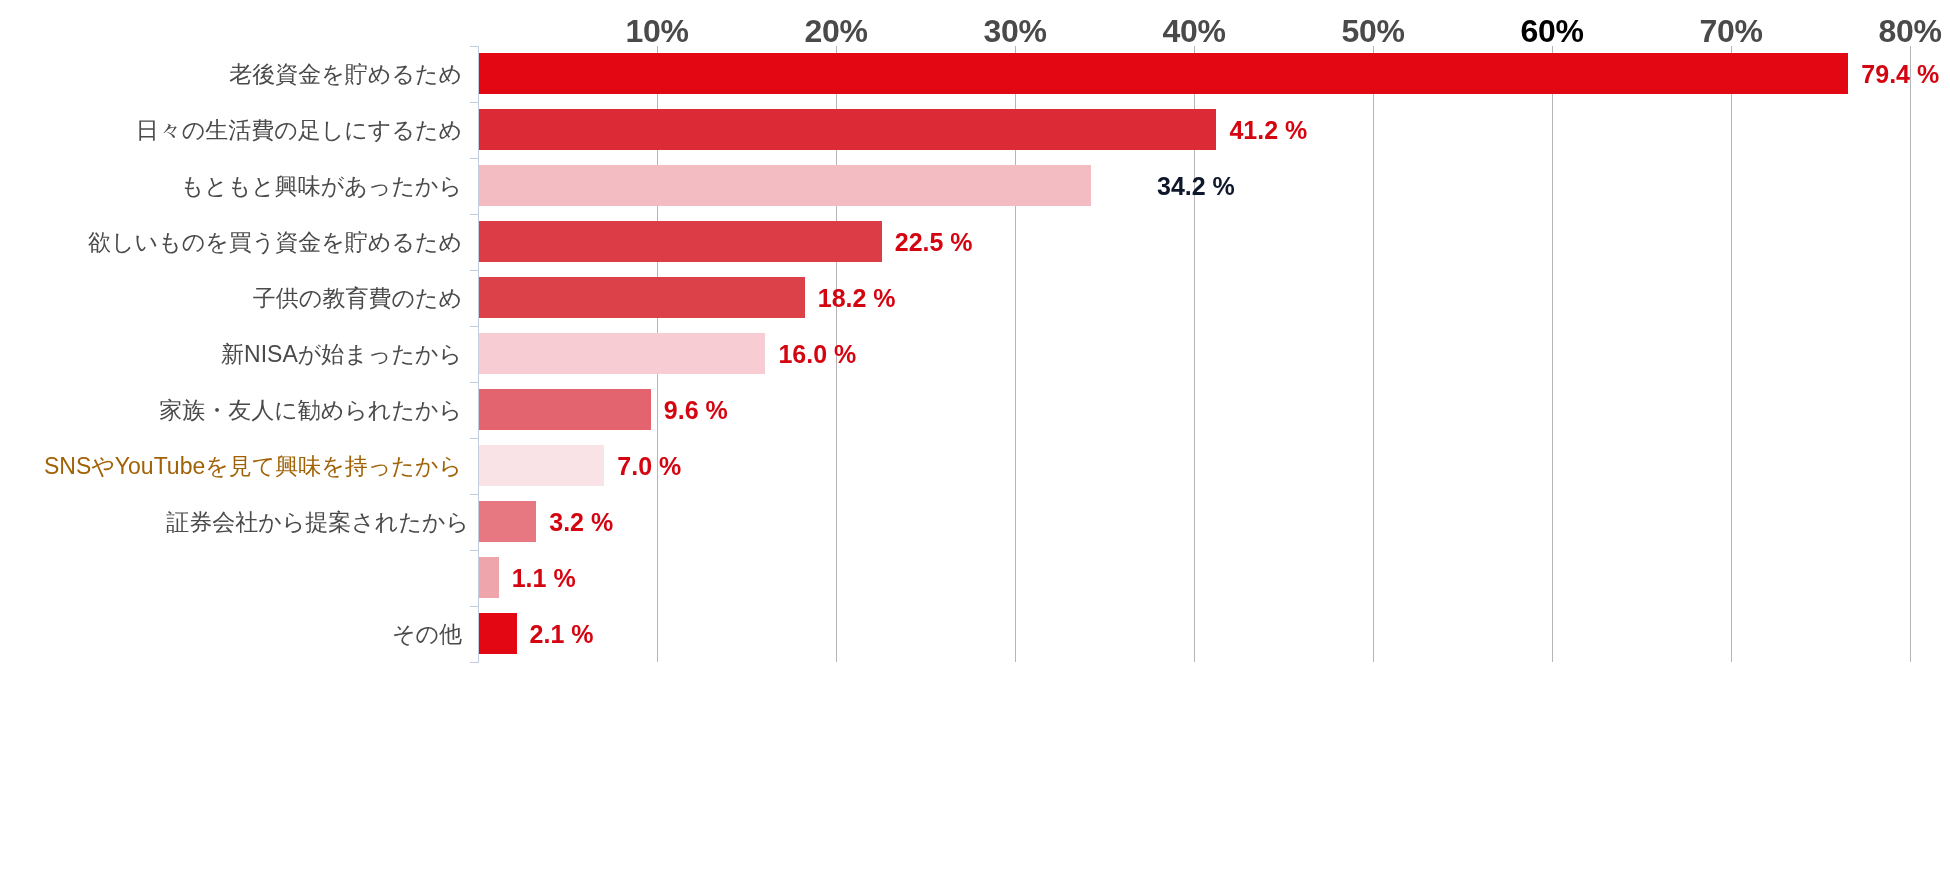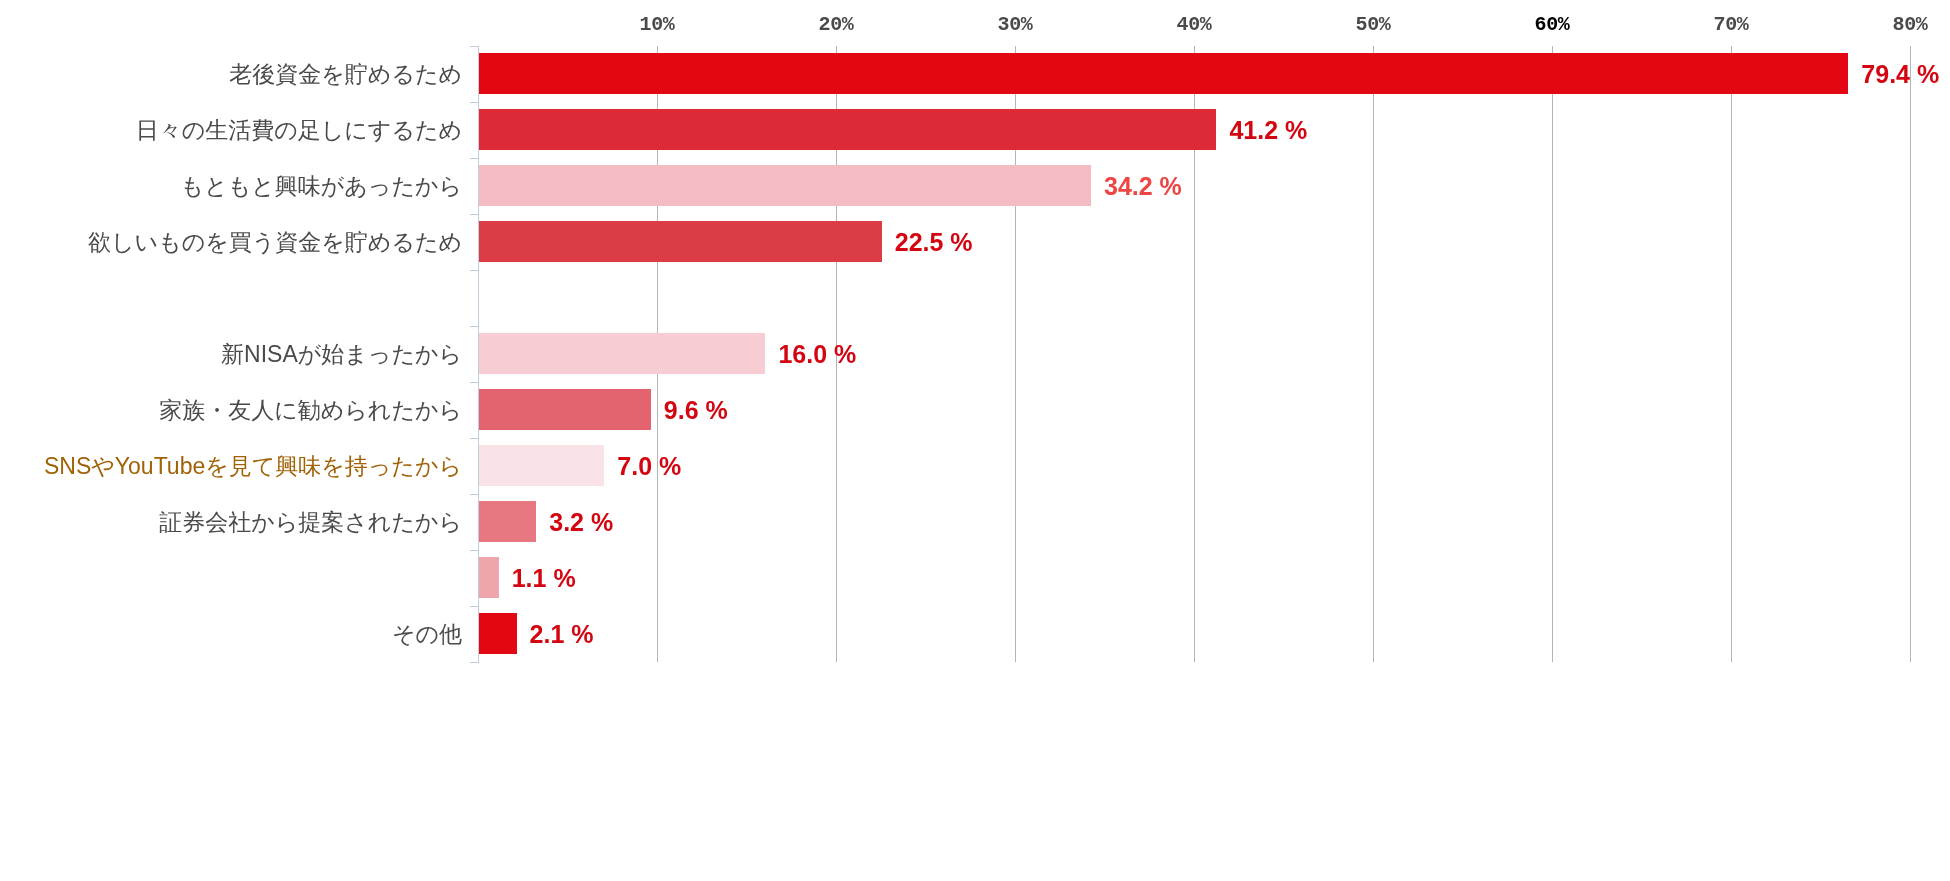--- a/index.html
+++ b/index.html
@@ -36,26 +36,25 @@
     position: absolute;
     left: 0;
     top: 0;
     width: 1950px;
     height: 46px;
   }
   .axis-tick-label {
     position: absolute;
     top: 13px;
     transform: translateX(-50%);
-    font-size: 20px;
+    font-size: 32px;
     font-weight: bold;
     color: #4a4a4a;
     letter-spacing: -0.3px;
     white-space: nowrap;
-    font-family: Liberation Mono, monospace;
   }
 
   
   .gridline {
     position: absolute;
     top: 46px;
     width: 1px;
     height: 616px;
     background: #b5b5b5;
   }
@@ -159,44 +158,49 @@
           <div class="bar-value" style="left: 1861.35px; color: rgb(212, 5, 17);">79.4 %</div>
         </div>
         <div class="row" style="top: 56px;">
           <div class="row-label" style="color: rgb(74, 74, 74);">日々の生活費の足しにするため</div>
           <div class="bar" style="width: 737.48px; background: rgb(220, 43, 54);"></div>
           <div class="bar-value" style="left: 1229.48px; color: rgb(212, 5, 17);">41.2 %</div>
         </div>
         <div class="row" style="top: 112px;">
           <div class="row-label" style="color: rgb(74, 74, 74);">もともと興味があったから</div>
           <div class="bar" style="width: 612.18px; background: rgb(242, 188, 194);"></div>
-          <div class="bar-value" style="left: 1104px; color: #ef4444;">34.2 %</div>
+          <div class="bar-value" style="left: 1157px; color: #0f172a;">34.2 %</div>
         </div>
         <div class="row" style="top: 168px;">
           <div class="row-label" style="color: rgb(74, 74, 74);">欲しいものを買う資金を貯めるため</div>
           <div class="bar" style="width: 402.75px; background: rgb(220, 60, 70);"></div>
           <div class="bar-value" style="left: 894.75px; color: rgb(212, 5, 17);">22.5 %</div>
         </div>
+        <div class="row" style="top: 224px;">
+          <div class="row-label" style="color: rgb(74, 74, 74);">子供の教育費のため</div>
+          <div class="bar" style="width: 325.78px; background: rgb(220, 64, 73);"></div>
+          <div class="bar-value" style="left: 817.78px; color: rgb(212, 5, 17);">18.2 %</div>
+        </div>
         <div class="row" style="top: 280px; padding-left: 48px;">
           <div class="row-label" style="color: rgb(74, 74, 74);">新NISAが始まったから</div>
           <div class="bar" style="width: 286.4px; background: rgb(247, 205, 211);"></div>
           <div class="bar-value" style="left: 778.4px; color: rgb(212, 5, 17);">16.0 %</div>
         </div>
         <div class="row" style="top: 336px;">
           <div class="row-label" style="color: rgb(74, 74, 74);">家族・友人に勧められたから</div>
           <div class="bar" style="width: 171.84px; background: rgb(227, 100, 110);"></div>
           <div class="bar-value" style="left: 663.84px; color: rgb(212, 5, 17);">9.6 %</div>
         </div>
         <div class="row" style="top: 392px;">
           <div class="row-label" style="color: #a16207;">SNSやYouTubeを見て興味を持ったから</div>
           <div class="bar" style="width: 125.3px; background: rgb(250, 227, 230);"></div>
           <div class="bar-value" style="left: 617.3px; color: rgb(212, 5, 17);">7.0 %</div>
         </div>
         <div class="row" style="top: 448px;">
-          <div class="row-label" style="color: rgb(74, 74, 74);">証券会社から提案されたから</div>
+          <div class="row-label" style="color: rgb(74, 74, 74); padding-left: 7px;">証券会社から提案されたから</div>
           <div class="bar" style="width: 57.28px; background: rgb(231, 120, 130);"></div>
           <div class="bar-value" style="left: 549.28px; color: rgb(212, 5, 17);">3.2 %</div>
         </div>
         <div class="row" style="top: 504px;">
           <div class="bar" style="width: 19.69px; background: rgb(239, 165, 172);"></div>
           <div class="bar-value" style="left: 511.69px; color: rgb(212, 5, 17);">1.1 %</div>
         </div>
         <div class="row" style="top: 560px;">
           <div class="row-label" style="color: rgb(74, 74, 74);">その他</div>
           <div class="bar" style="width: 37.59px; background: rgb(227, 6, 19);"></div>

